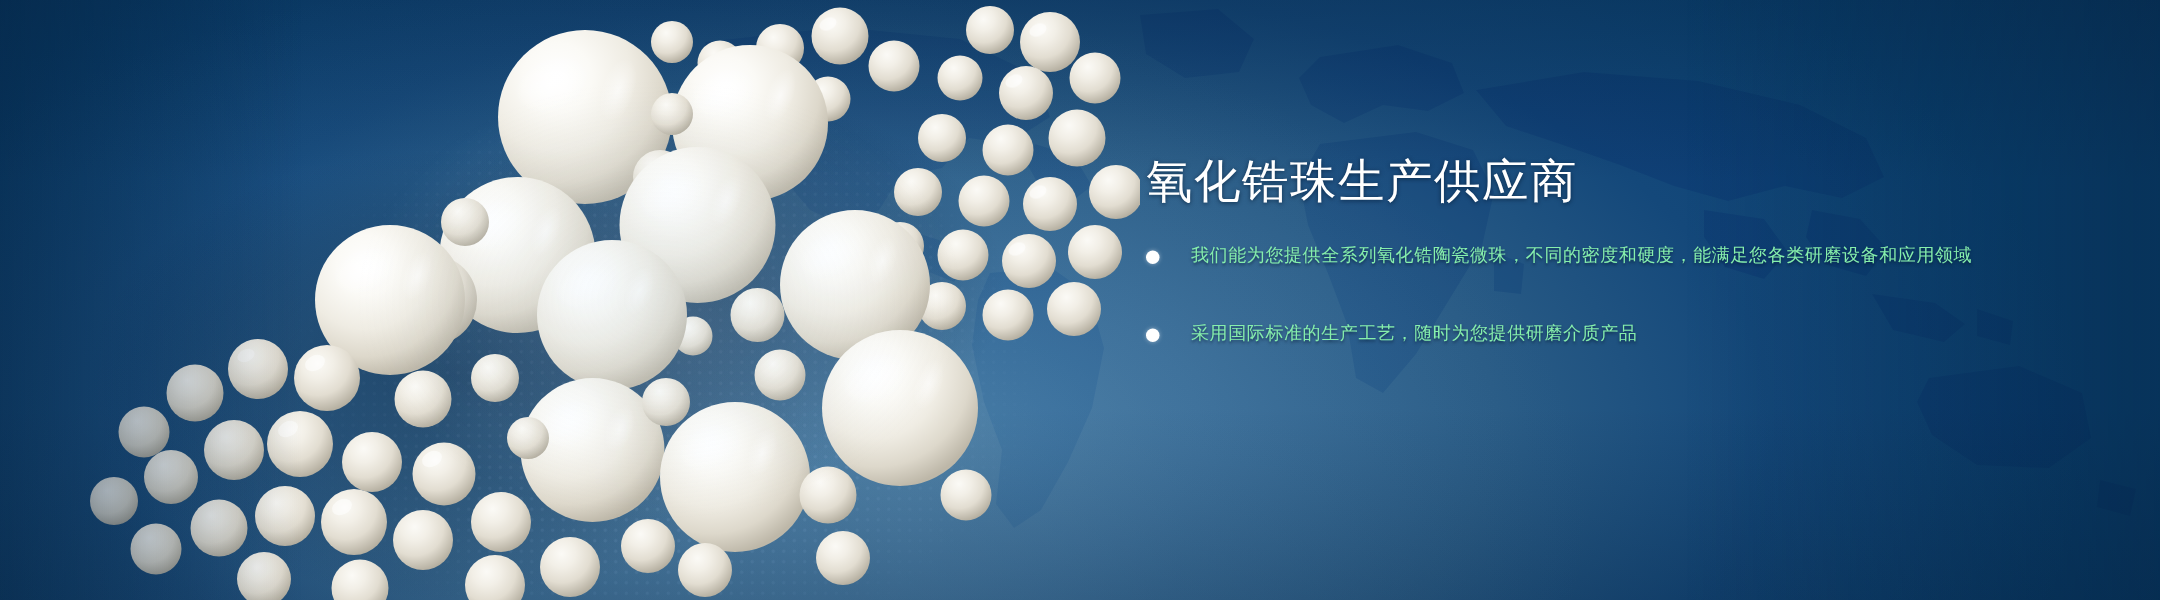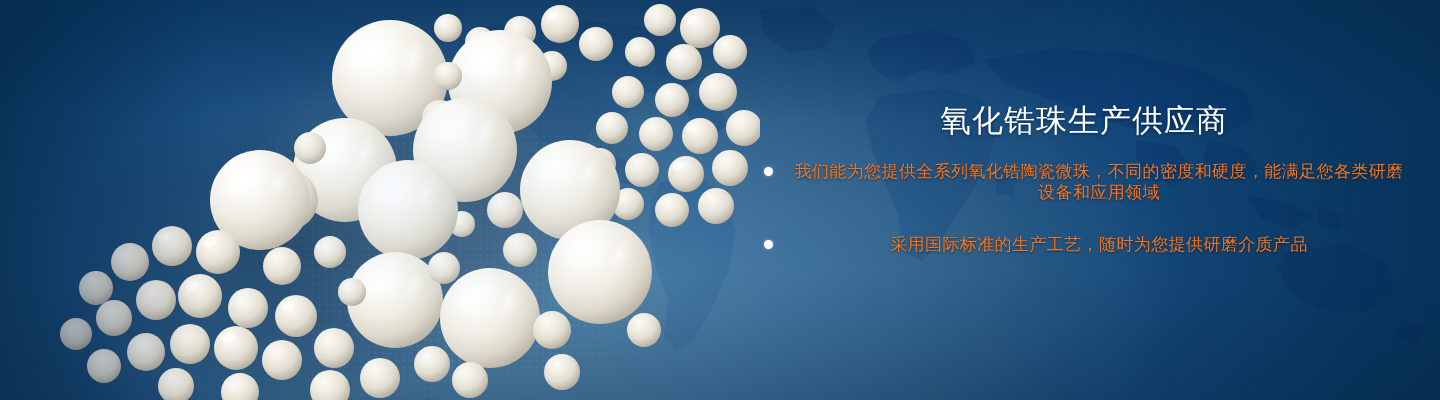--- a/index.html
+++ b/index.html
@@ -61,41 +61,42 @@
   .beads-glow{
     position:absolute;
     left:150px;top:-20px;width:580px;height:440px;
     background:radial-gradient(ellipse 290px 210px at 50% 50%, rgba(200,225,245,.18) 0%, rgba(0,0,0,0) 70%);
     pointer-events:none;
   }
 
   
   .content{
     position:absolute;
-    left:764px;top:104px;width:640px;text-align:center;
+    left:764px;top:104px;width:640px;
   }
   .headline{
     margin:0 0 22px 0;
     font-size:31px;
     line-height:1.12;
     font-weight:400;
     letter-spacing:1px;
     color:#ffffff;
     text-shadow:0 1px 3px rgba(2,22,45,.65);
   }
   .bullets{list-style:none;margin:0;padding:0;}
   .bullet{
     position:relative;
     padding-left:30px;
     margin-bottom:9px;
-    font-size:17px;
+    font-size:12px;
     line-height:21px;
     letter-spacing:.4px;
-    color:#f97316;
+    color:#86efac;
     text-shadow:0 1px 2px rgba(2,20,42,.6);
+    font-family:Liberation Mono, monospace;
   }
   .bullet:last-child{margin-bottom:0;margin-top:31px;}
   .dot{
     position:absolute;
     left:0;top:6px;
     width:9px;height:9px;
     border-radius:50%;
     background:#ffffff;
     box-shadow:0 0 3px rgba(255,255,255,.45);
   }

